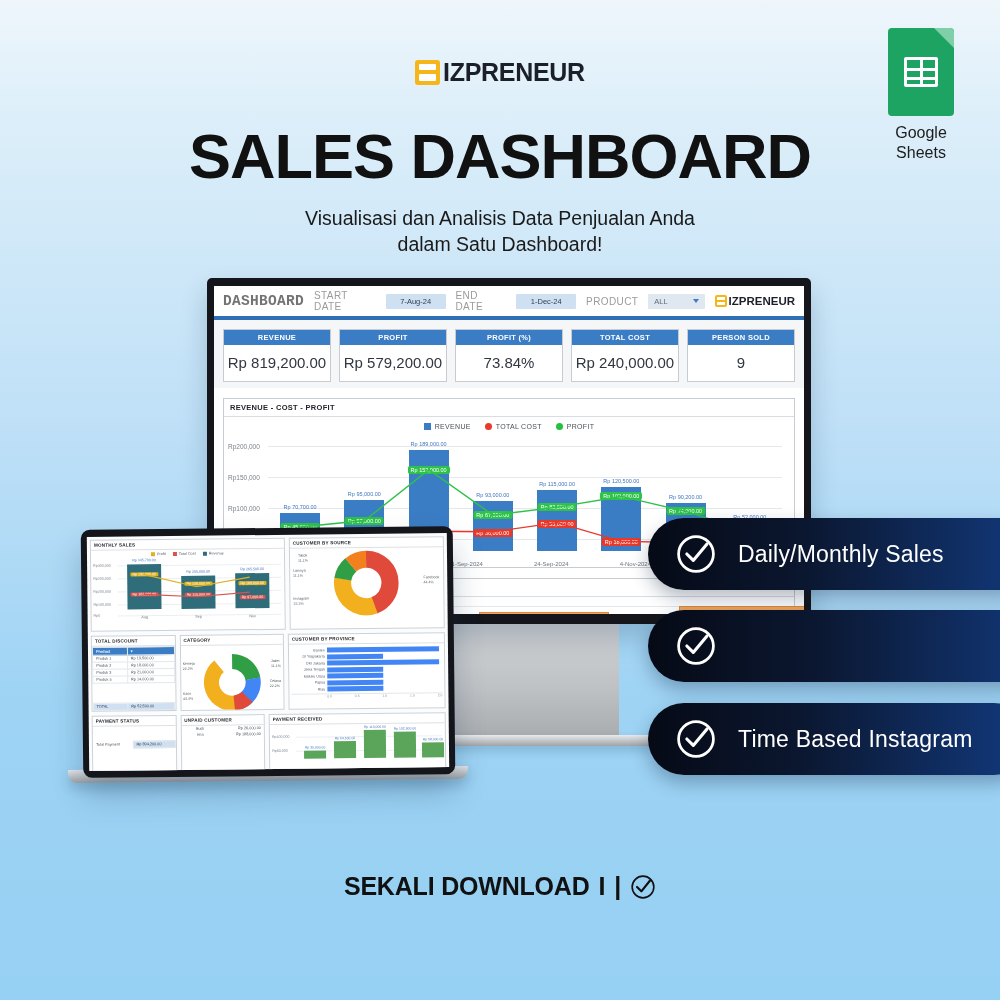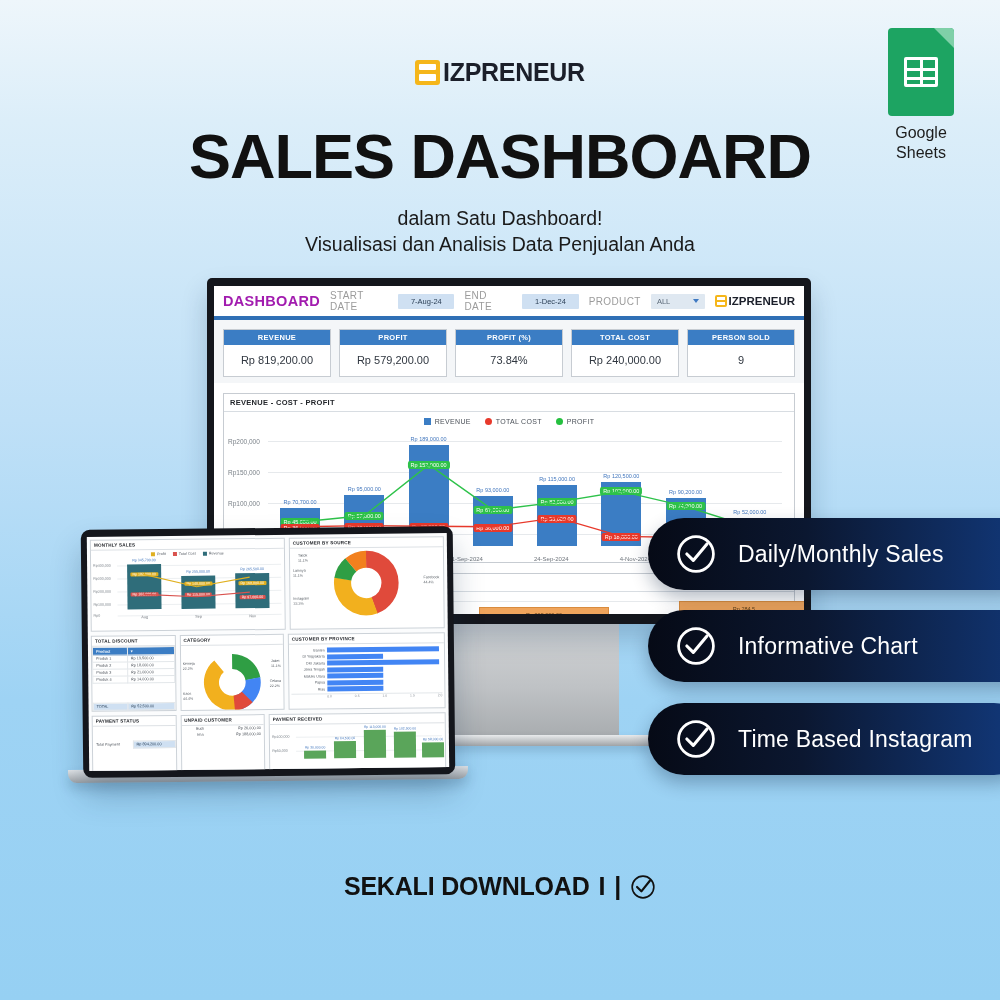--- a/index.html
+++ b/index.html
@@ -44,41 +44,41 @@
              background:#14161c; border-radius:5px; padding:8px 7px 10px 7px;
              box-shadow:0 14px 26px rgba(20,50,80,.22); }
   .mon-screen { width:100%; height:100%; background:#fff; overflow:hidden; position:relative; }
   .mon-stand { position:absolute; left:399px; top:622px; width:220px; height:118px;
                background:linear-gradient(180deg,#d2d4d6 0%,#bfc2c5 55%,#a7abae 100%); }
   .mon-base { position:absolute; left:367px; top:735px; width:285px; height:11px; border-radius:3px;
               background:linear-gradient(180deg,#e8eaec,#9fa3a6); box-shadow:0 5px 10px rgba(20,50,80,.18); }
 
   
   .dsh-top { display:flex; align-items:center; height:30px; padding:0 9px; gap:10px; background:#fff; }
-  .dsh-title { font-size:14.5px; font-weight:bold; letter-spacing:.3px; color:#a21caf; }
+  .dsh-title { font-size:14.5px; font-weight:bold; letter-spacing:.3px; color:#737373;font-family:Liberation Mono, monospace; }
   .dsh-lbl { font-size:10px; color:#9b9b9b; letter-spacing:.4px; }
   .dsh-field { background:#cfe0f2; color:#2b3f55; font-size:7.5px; padding:3px 0; width:62px;
                text-align:center; border-radius:1px; }
   .dsh-sel { background:#dfe8f1; color:#5d6b7a; font-size:7.5px; padding:3px 6px; width:58px;
              display:flex; justify-content:space-between; align-items:center; border-radius:1px; }
   .caret { width:0;height:0;border-left:3px solid transparent;border-right:3px solid transparent;
            border-top:4px solid #3f79c2; }
   .dsh-brand { margin-left:auto; display:flex; align-items:center; gap:2px; }
   .dsh-brand .m { width:12px; height:12px; background:#f5b61a; border-radius:2px; position:relative; }
   .dsh-brand .m::before{content:"";position:absolute;left:2px;top:2px;width:8px;height:3px;background:#fff;}
   .dsh-brand .m::after{content:"";position:absolute;left:2px;top:7px;width:8px;height:3px;background:#fff;}
   .dsh-brand span { font-size:11.5px; font-weight:bold; color:#1b1f2a; }
   .dsh-rule { height:4px; background:#2f6fb5; }
 
   
   .kpis { display:flex; gap:8px; padding:9px 9px 6px; background:#f4f6f8; }
   .kpi { flex:1; background:#fff; border:1px solid #c7ccd2; }
   .kpi-h { background:#3b7dc4; color:#fff; font-size:7.5px; font-weight:bold; text-align:center;
            padding:3px 0; letter-spacing:.3px; }
-  .kpi-v { text-align:center; font-size:11px; color:#303740; padding:9px 0 10px; }
+  .kpi-v { text-align:center; font-size:15px; color:#303740; padding:9px 0 10px; }
 
   
   .panel { margin:10px 9px; background:#fff; border:1px solid #c7ccd2; }
   .panel-h { font-size:7.5px; font-weight:bold; color:#23262b; padding:4px 6px;
              border-bottom:1px solid #d8dde2; letter-spacing:.3px; }
   .legend { display:flex; justify-content:center; gap:14px; padding:6px 0 2px; }
   .lg { display:flex; align-items:center; gap:4px; font-size:7px; color:#4a5058; letter-spacing:.3px; }
   .lg i { width:7px; height:7px; display:block; }
   .lg i.sq { background:#3b7dc4; }
   .lg i.c1 { background:#e8392b; border-radius:50%; }
@@ -182,22 +182,22 @@
       </div>
   </div>
   <div class="gs-label">
     <div>Google</div>
     <div>Sheets</div>
   </div>
 </div>
 
 <div class="hero-title">SALES DASHBOARD</div>
 <div class="hero-sub">
+  <div>Visualisasi dan Analisis Data Penjualan Anda</div>
   <div>dalam Satu Dashboard!</div>
-  <div>Visualisasi dan Analisis Data Penjualan Anda</div>
 </div>
 
 <div class="mon-stand"></div>
 <div class="mon-base"></div>
 <div class="monitor">
  <div class="mon-screen">
 
   <div class="dsh-top">
     <div class="dsh-title">DASHBOARD</div>
     <div class="dsh-lbl">START DATE</div>
@@ -574,21 +574,20 @@
     <circle cx="24" cy="24" r="19" fill="none" stroke="#fff" stroke-width="3"></circle>
     <path d="M14 24 L21 31 L36 13" fill="none" stroke="#fff" stroke-width="3.4" stroke-linecap="round" stroke-linejoin="round"></path>
   </svg>
   <span class="t">Daily/Monthly Sales</span>
 </div>
 <div class="feat" style="left:648px;right:-60px;top:610px">
   <svg class="chk" viewBox="0 0 48 48">
     <circle cx="24" cy="24" r="19" fill="none" stroke="#fff" stroke-width="3"></circle>
     <path d="M14 24 L21 31 L36 13" fill="none" stroke="#fff" stroke-width="3.4" stroke-linecap="round" stroke-linejoin="round"></path>
   </svg>
-  <span class="t">Informative Chart</span>
 </div>
 <div class="feat" style="left:648px;right:-30px;top:703px">
   <svg class="chk" viewBox="0 0 48 48">
     <circle cx="24" cy="24" r="19" fill="none" stroke="#fff" stroke-width="3"></circle>
     <path d="M14 24 L21 31 L36 13" fill="none" stroke="#fff" stroke-width="3.4" stroke-linecap="round" stroke-linejoin="round"></path>
   </svg>
   <span class="t">Time Based Instagram</span>
 </div>
 
 <div class="banner">

